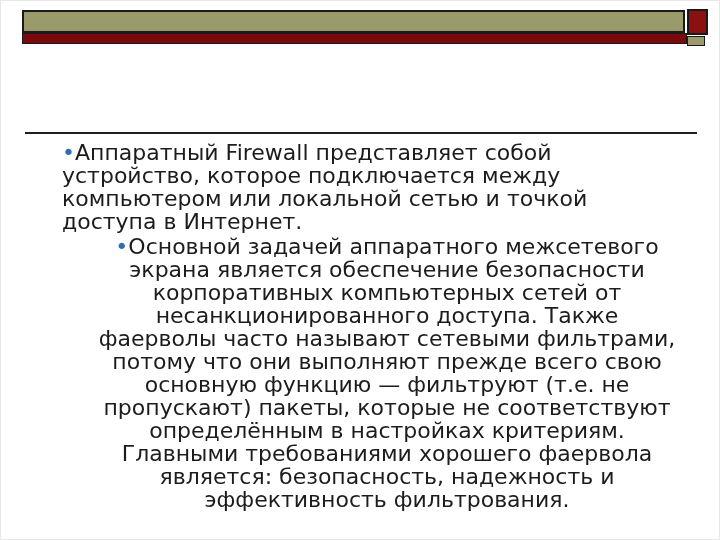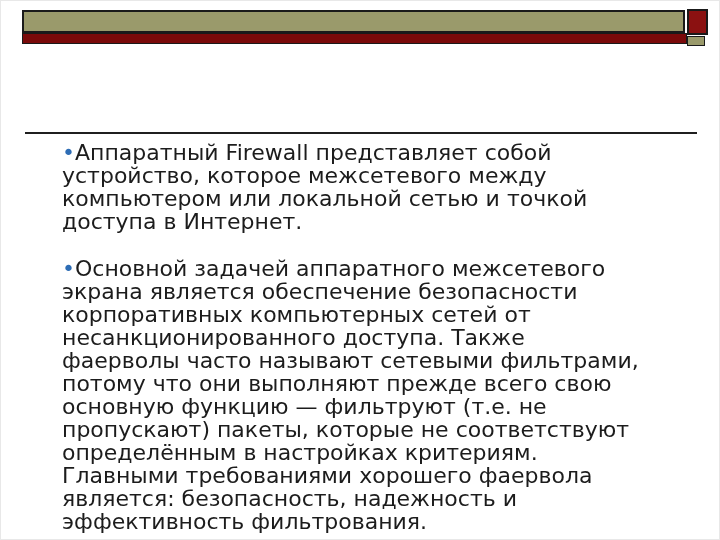--- a/index.html
+++ b/index.html
@@ -61,21 +61,21 @@
   }
   
   .body-text {
     position: absolute;
     left: 62px; top: 141px; width: 650px;
     color: #1c1c1c;
     font-size: 22px;
     line-height: 23px;
   }
   .body-text p { margin: 0; }
-  .body-text p + p { margin-top: 24px; }
+  .body-text p + p { margin-top: 2px; text-align: center; }
   .bullet {
     color: #2e6db5;
     font-size: 22px;
   }
   .btext {
     white-space: pre;
   }
 </style>
 </head>
 <body>
@@ -87,21 +87,21 @@
     <div class="deco sq-red"></div>
     <div class="deco bar-red"></div>
     <div class="deco sq-tan"></div>
   </div>
 
 
   <div class="divider"></div>
 
   <div class="body-text">
     <p><span class="bullet">•</span><span class="btext">Аппаратный Firewall представляет собой
-устройство, которое межсетевого между
+устройство, которое подключается между
 компьютером или локальной сетью и точкой
 доступа в Интернет.</span></p>
     <p><span class="bullet">•</span><span class="btext">Основной задачей аппаратного межсетевого
 экрана является обеспечение безопасности
 корпоративных компьютерных сетей от
 несанкционированного доступа. Также
 фаерволы часто называют сетевыми фильтрами,
 потому что они выполняют прежде всего свою
 основную функцию — фильтруют (т.е. не
 пропускают) пакеты, которые не соответствуют

